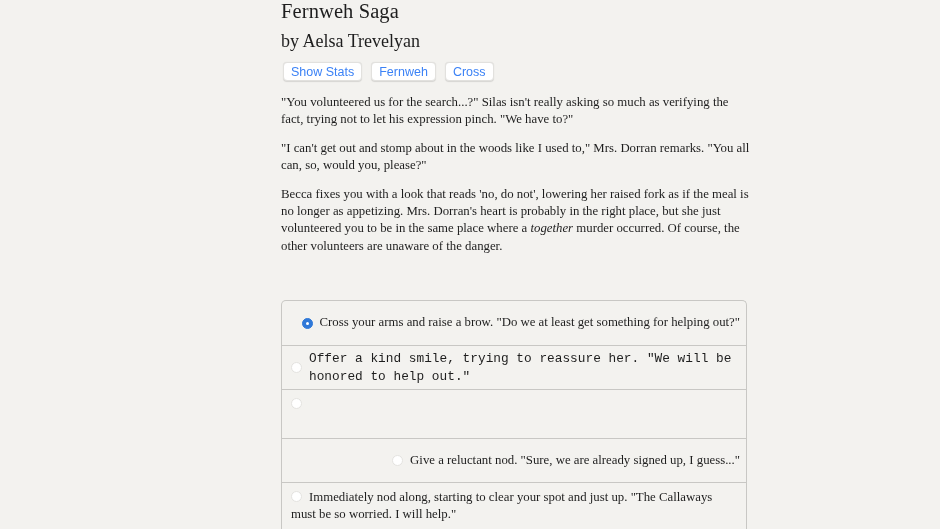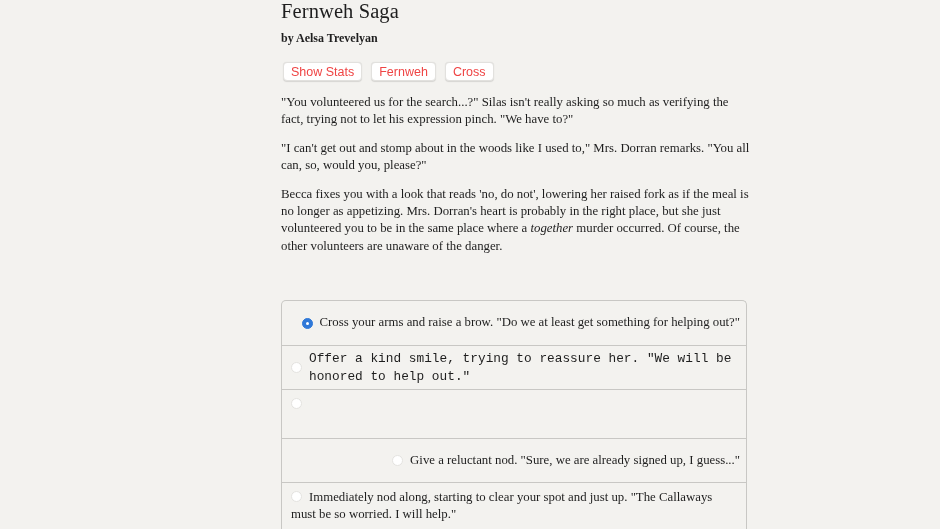--- a/index.html
+++ b/index.html
@@ -23,38 +23,38 @@
   }
   .title {
     font-size: 20.5px;
     line-height: 22px;
     margin: 0;
     padding-top: 0px;
     font-weight: normal;
     letter-spacing: 0.1px;
   }
   .author {
-    font-size: 12px;
+    font-size: 18px;
     margin: 0;
     position: absolute;
     top: 31px;
     left: 0;
-    font-weight: bold;
+    font-weight: normal;
   }
   .buttons {
     position: absolute;
     top: 62px;
     left: 2px;
     display: flex;
     gap: 0;
   }
   .btn {
     font-family: "Liberation Sans", "DejaVu Sans", sans-serif;
     font-size: 12.5px;
-    color: #ef4444;
+    color: #3b82f6;
     background: #ffffff;
     border: 1px solid #e2e1de;
     border-radius: 4px;
     padding: 0 7px;
     height: 19px;
     line-height: 18px;
     box-shadow: 0 0.5px 1px rgba(0,0,0,0.12);
     margin-right: 9px;
     cursor: pointer;
   }

